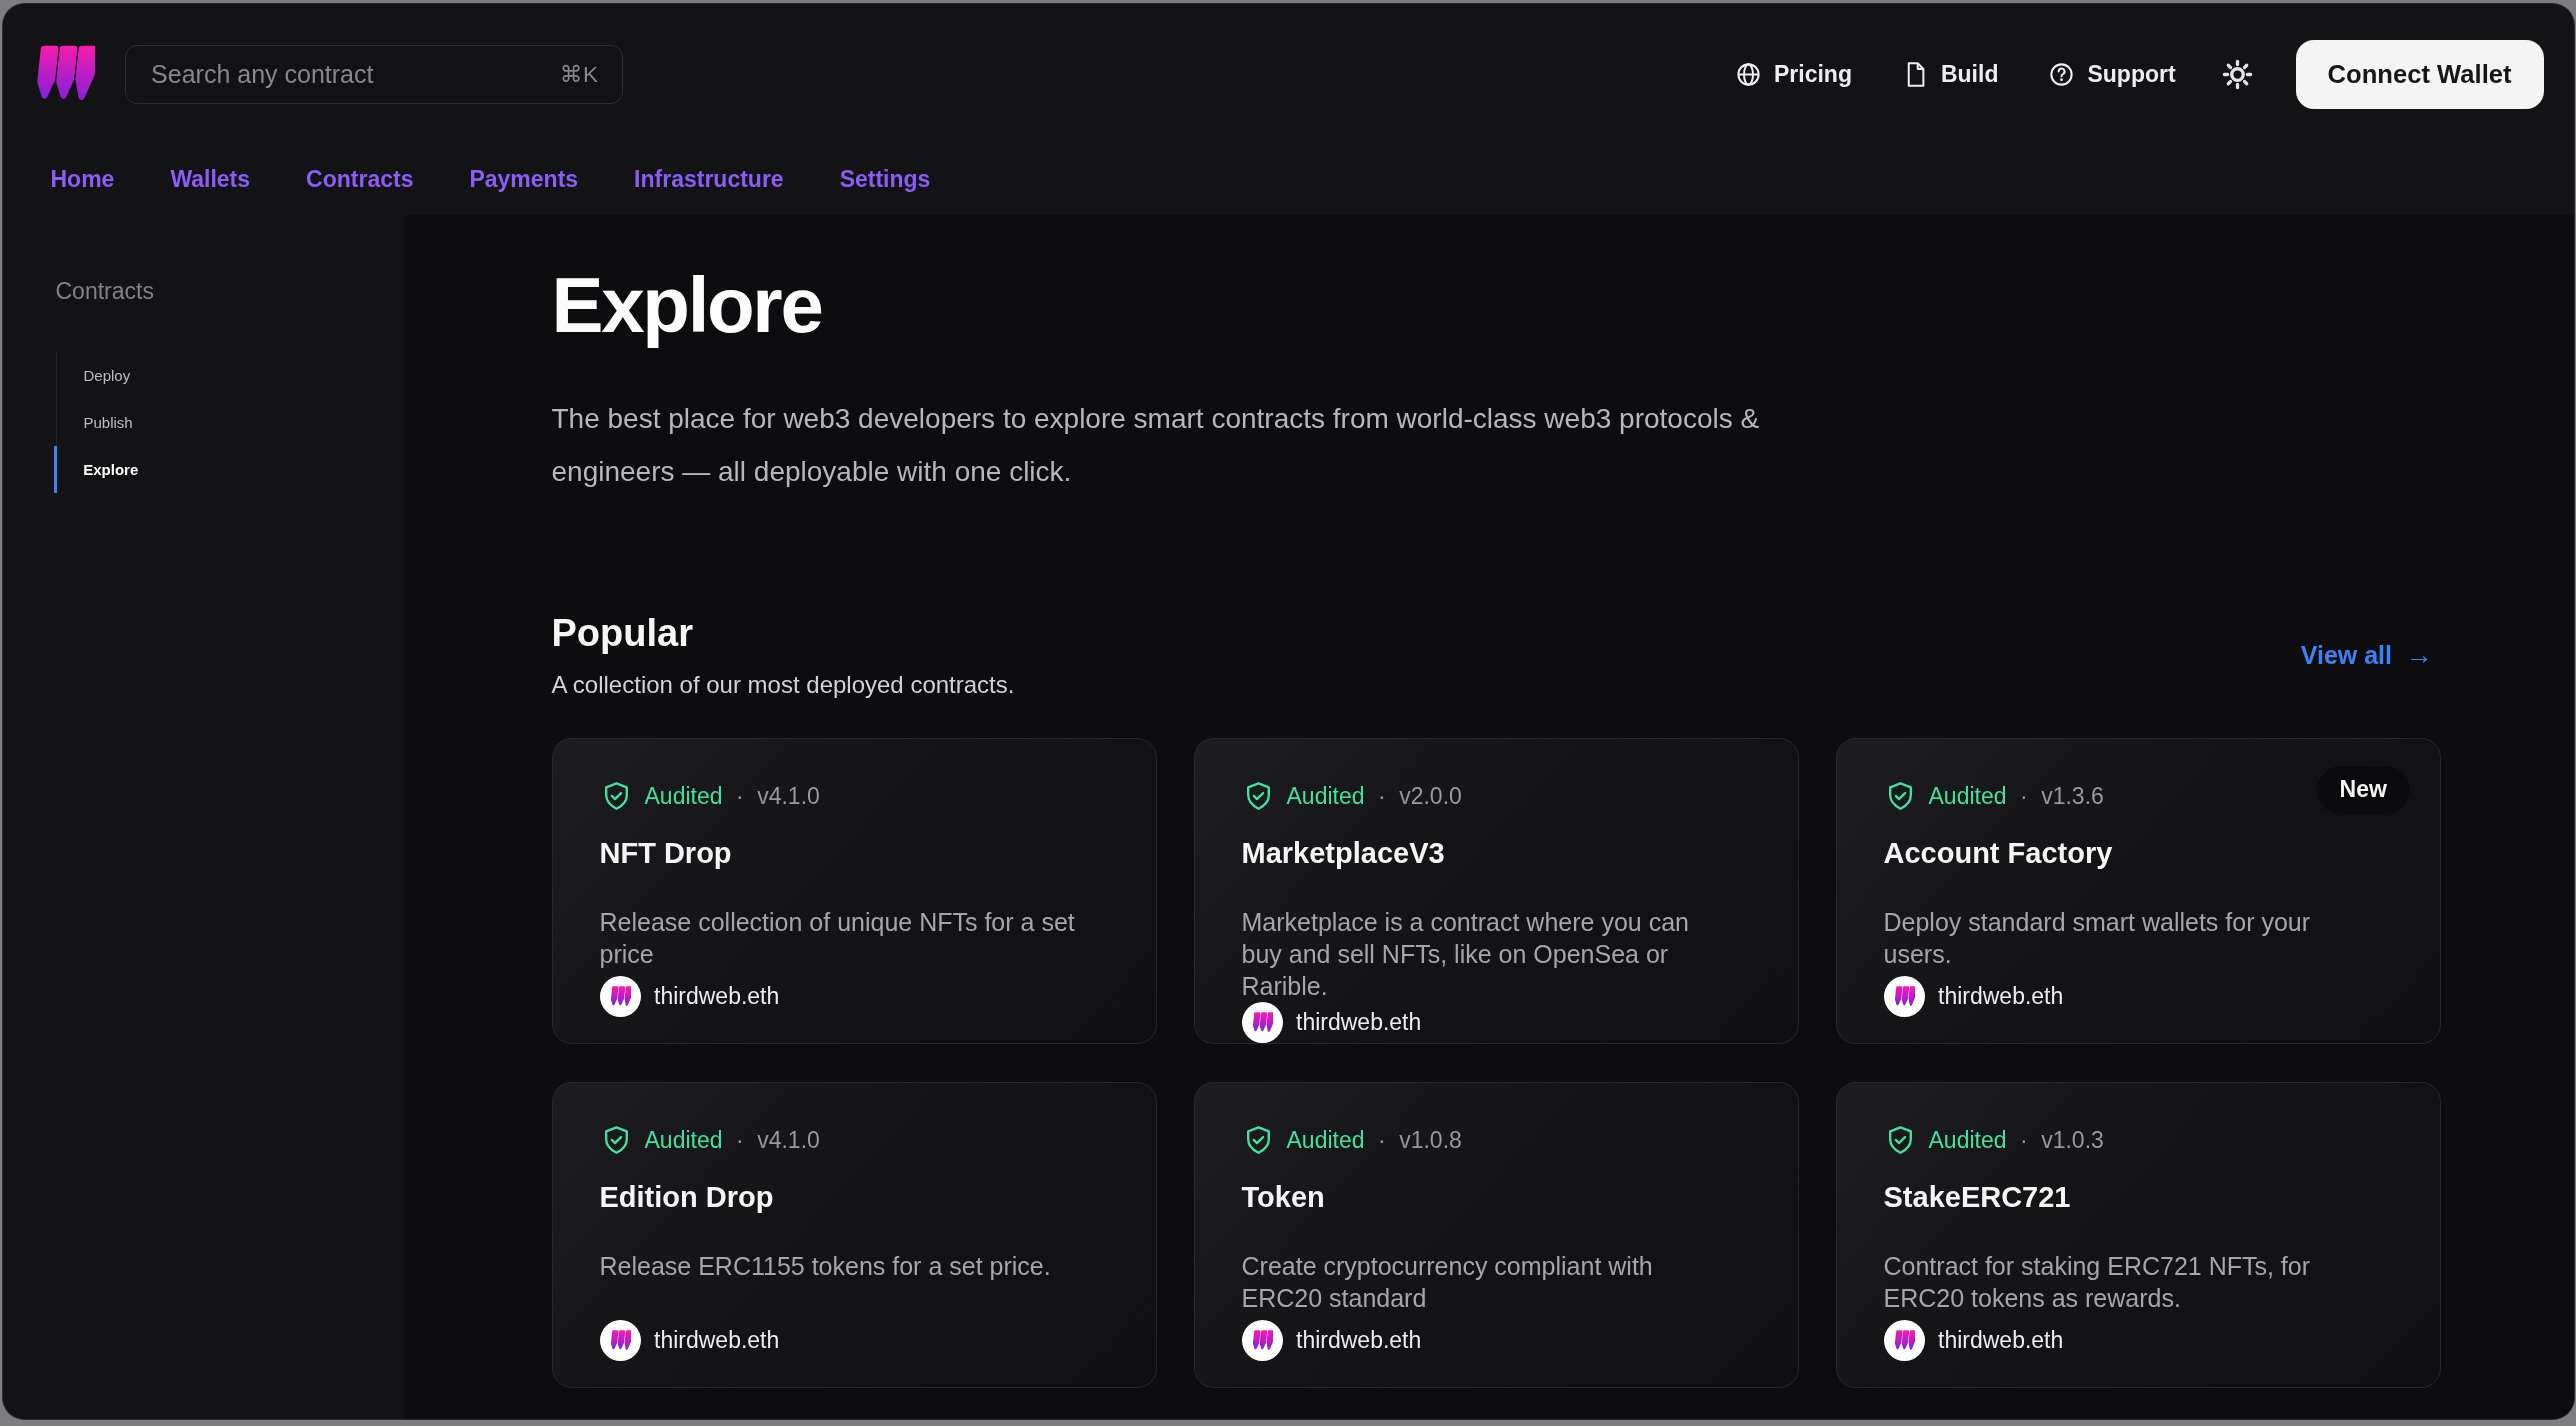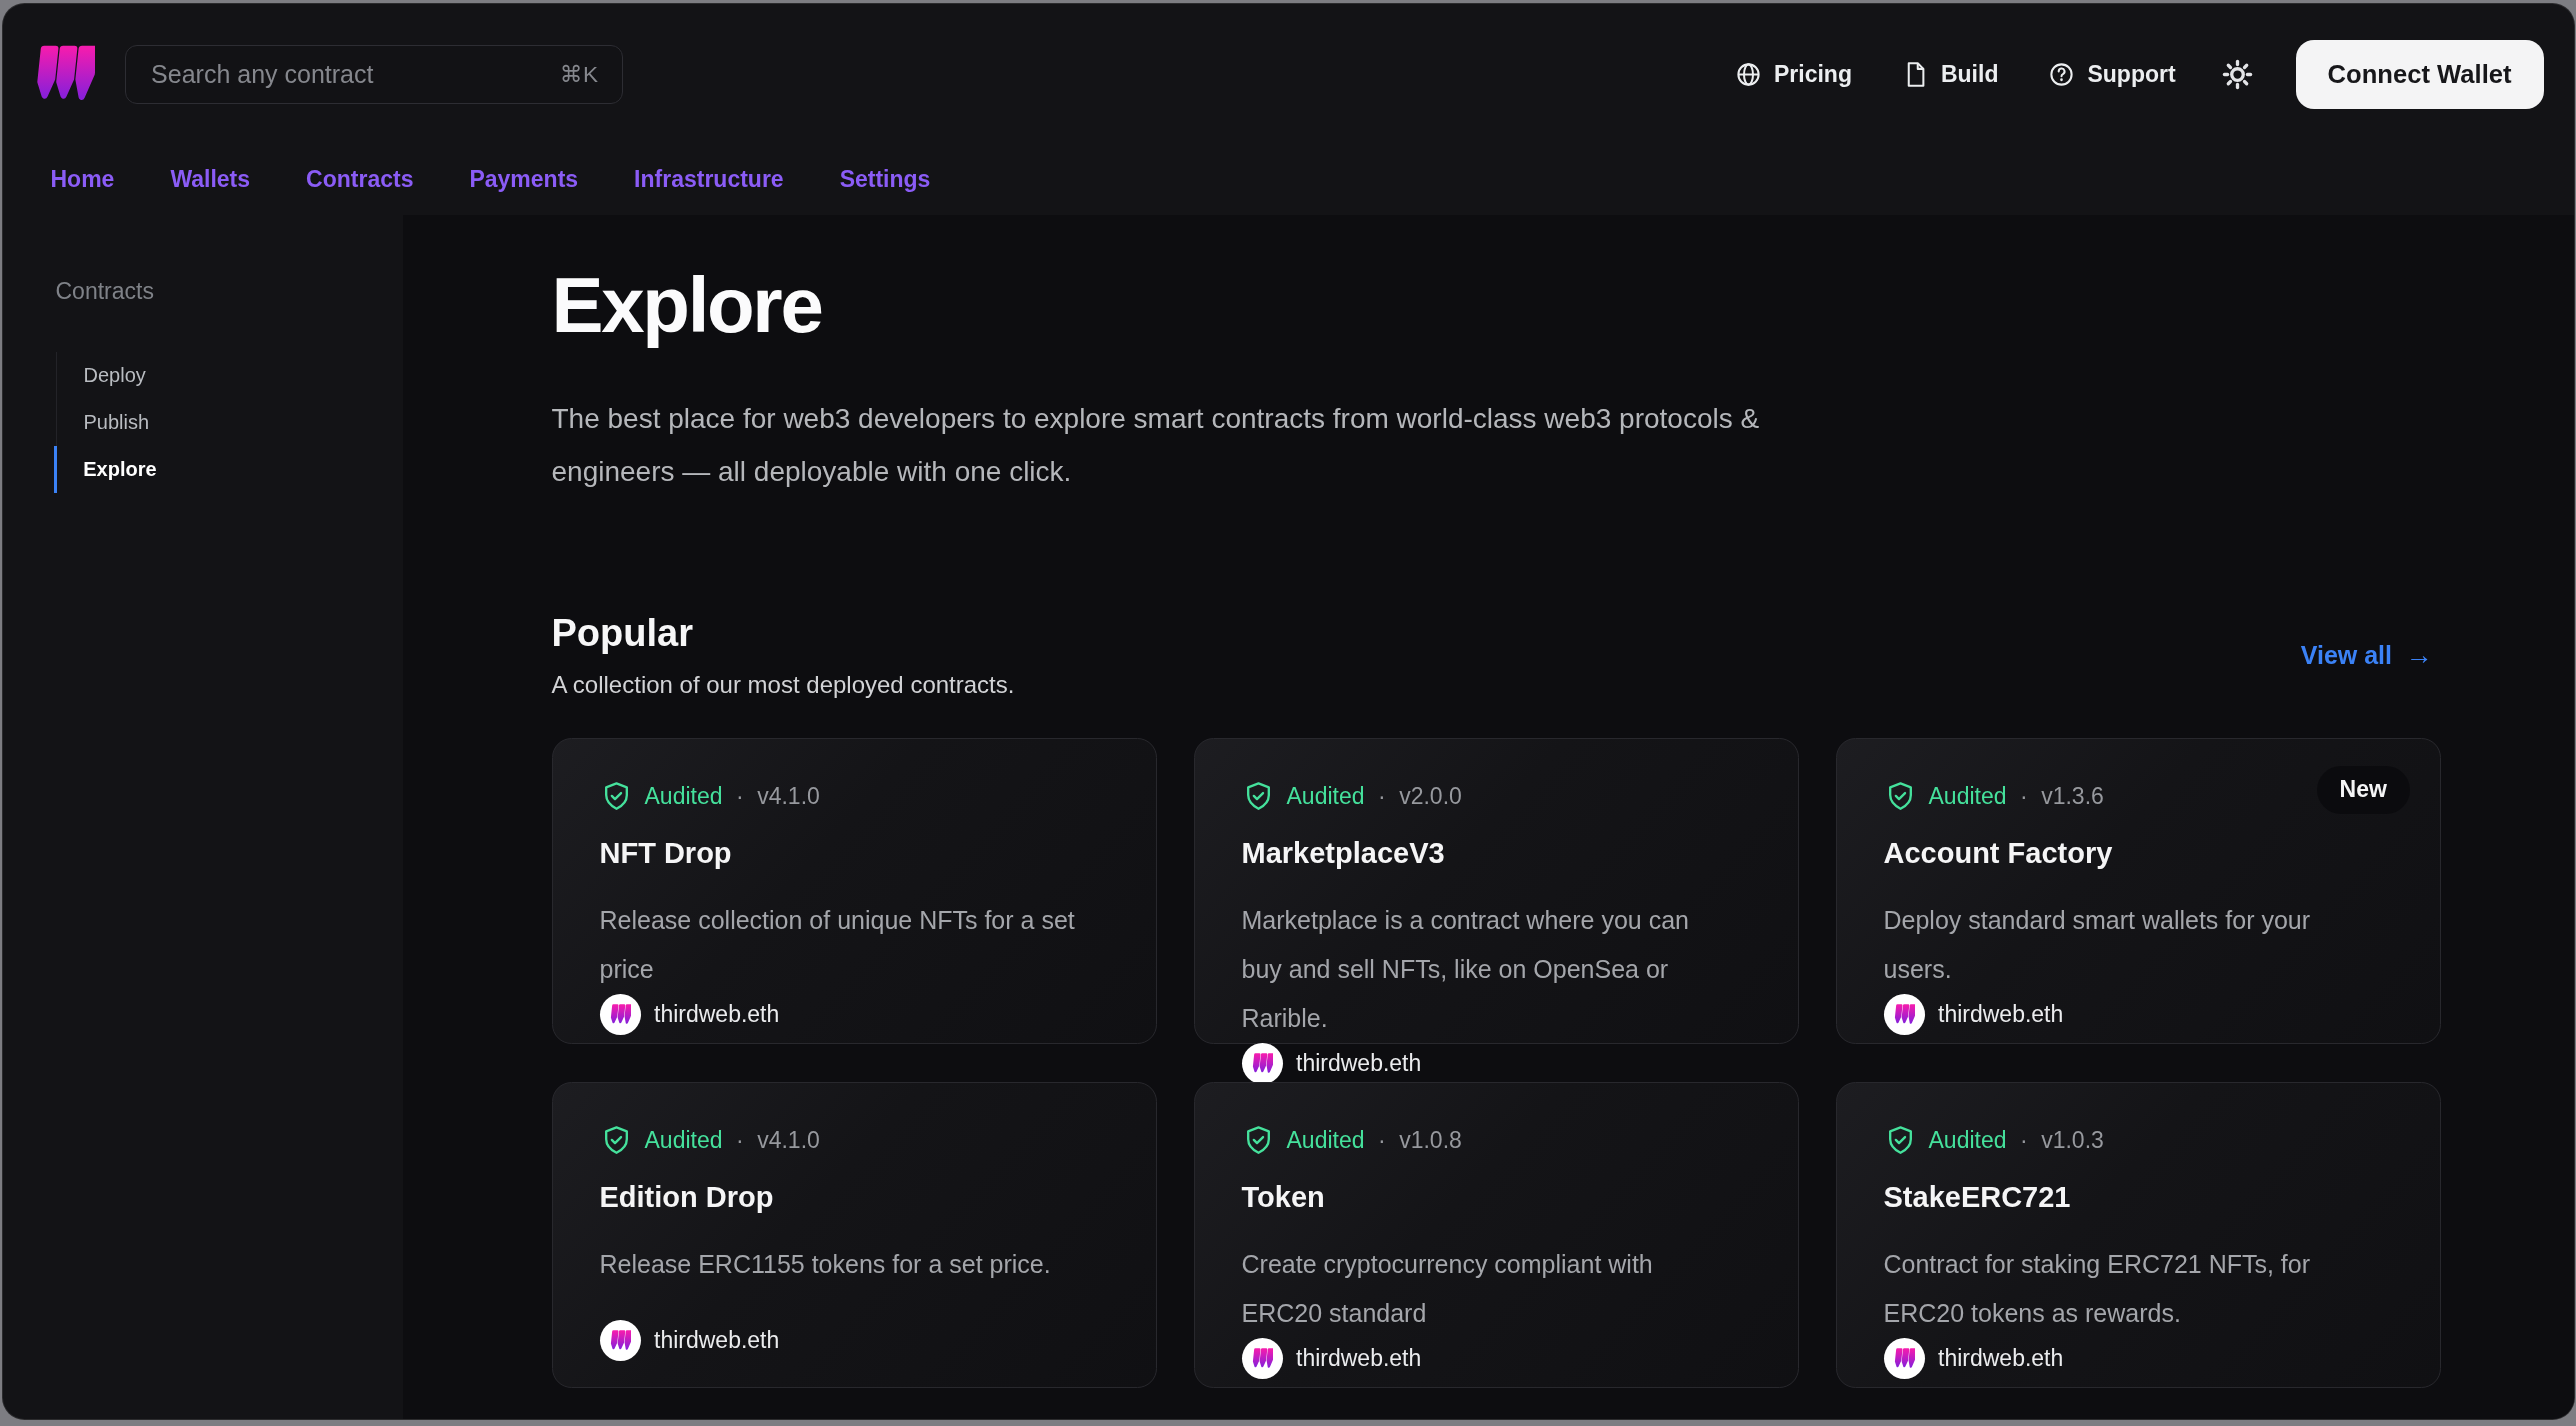--- a/index.html
+++ b/index.html
@@ -97,21 +97,21 @@
   .sidebar-title{color:#7f8288;font-size:23px;font-weight:400;}
   .sidebar-nav{
     margin-top:47px;
     border-left:1.5px solid #232328;
     display:flex;flex-direction:column;
   }
   .side-item{
     height:47px;
     display:flex;align-items:center;
     padding-left:27px;
-    color:#b9bcc1;font-size:20px;
+    color:#b9bcc1;font-size:15px;
     cursor:pointer;
     text-align:right;
   }
   .side-item.active{
     color:#ffffff;font-weight:700;
     border-left:3px solid var(--blue);
     margin-left:-2.3px;
     padding-left:26px;
   }
   .main{
@@ -167,21 +167,21 @@
     padding:41px 47px 25.6px 47px;
     display:flex;flex-direction:column;
     cursor:pointer;
   }
   .card-top{display:flex;align-items:center;gap:12px;}
   .card-top svg{width:33px;height:33px;flex:none;stroke:var(--green);fill:none;stroke-width:1.7;stroke-linecap:round;stroke-linejoin:round;}
   .audited{color:var(--green);font-size:23px;}
   .sep{color:#97999e;font-size:23px;margin:0 1.5px;}
   .ver{color:#97999e;font-size:23px;}
   .card-title{margin-top:24px;color:#f5f5f6;font-size:29px;font-weight:700;}
-  .card-desc{margin-top:26px;color:#a4a6ab;font-size:25px;line-height:49px;max-width:482px;}
+  .card-desc{margin-top:36px;color:#a4a6ab;font-size:25px;line-height:32px;max-width:482px;}
   .card-footer{margin-top:auto;display:flex;align-items:center;gap:13.5px;}
   .avatar{
     width:41px;height:41px;border-radius:50%;
     background:#ffffff;
     display:flex;align-items:center;justify-content:center;
     flex:none;
   }
   .avatar svg{width:22.6px;height:25px;}
   .publisher{color:#ebecee;font-size:23px;font-weight:500;}
   .new-badge{

